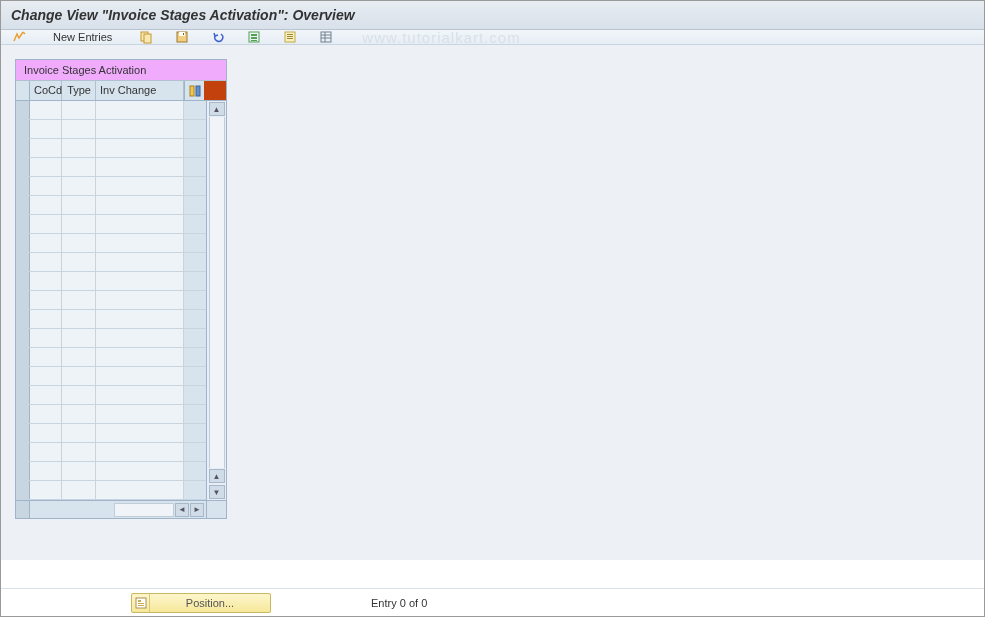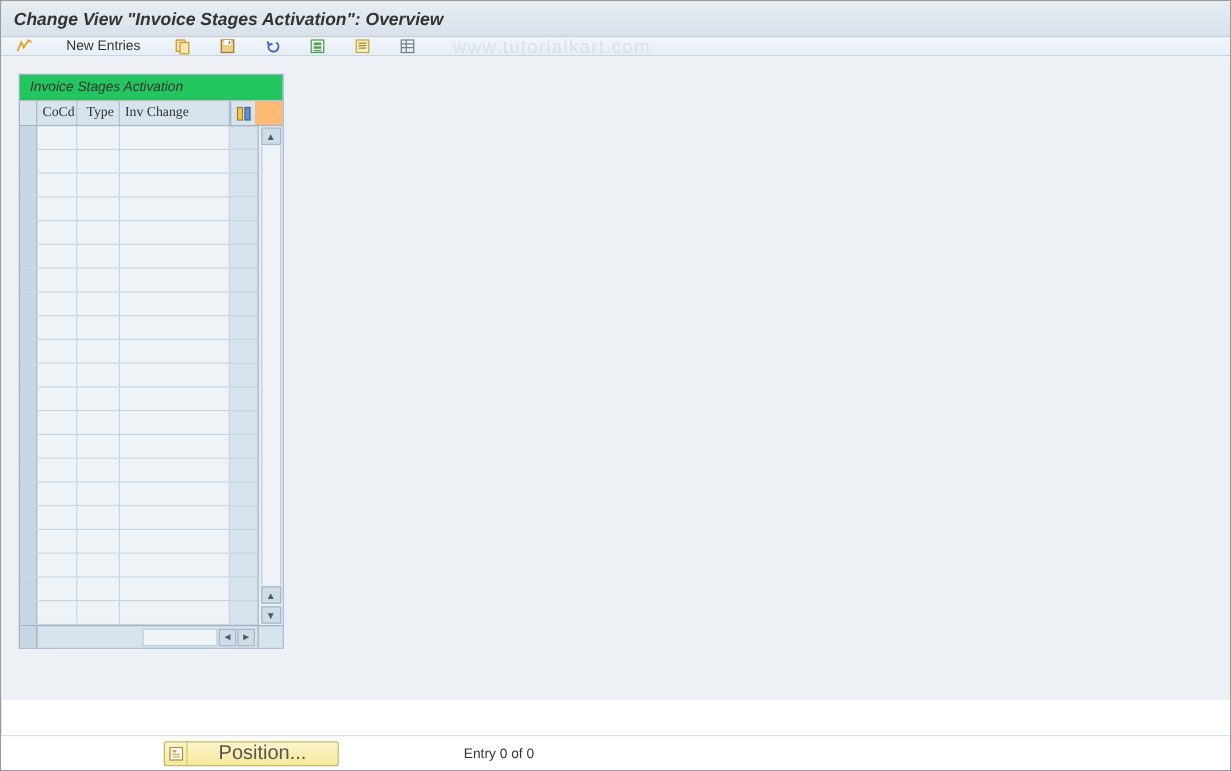--- a/index.html
+++ b/index.html
@@ -63,29 +63,27 @@
     .panel {
       background: #d7e3ed;
       border: 1px solid #9fb4c8;
       width: 212px;
       display: inline-block;
     }
     .panel-title {
       padding: 4px 8px;
       font-size: 11px;
       color: #333;
-      background: #22c55e;
+      background: #f0abfc;
       border-bottom: 1px solid #b0c0d0;
-      font-style: italic;
     }
     .table-header {
       display: flex;
-      background: #fdba74;
+      background: #c2410c;
       border-bottom: 1px solid #9fb4c8;
-      font-family: Liberation Serif, serif;
     }
     .th {
       padding: 3px 4px;
       font-size: 11px;
       color: #333;
       border-right: 1px solid #b0c0d0;
       background: #d7e3ed;
       text-align: left;
       height: 19px;
     }
@@ -205,21 +203,21 @@
     }
     .position-btn {
       display: flex;
       align-items: center;
       background: linear-gradient(to bottom, #fdf6cc 0%, #f6e89a 100%);
       border: 1px solid #c8b860;
       height: 20px;
       width: 140px;
       cursor: pointer;
       border-radius: 2px;
-      font-size: 16px;
+      font-size: 11px;
       color: #555;
     }
     .position-btn .pos-icon {
       width: 18px;
       height: 100%;
       display: flex;
       align-items: center;
       justify-content: center;
       border-right: 1px solid #d8c878;
     }

